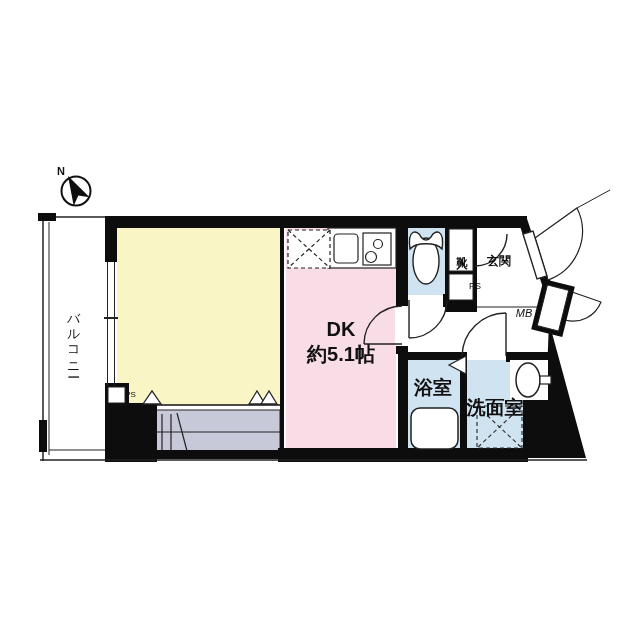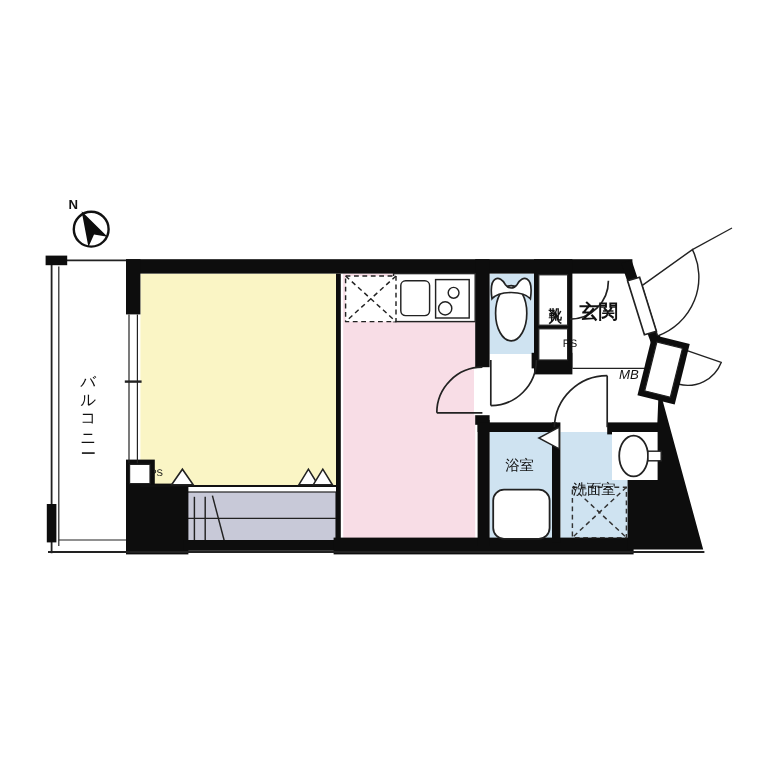--- a/index.html
+++ b/index.html
@@ -8,22 +8,22 @@
     font-family:"Liberation Sans","DejaVu Sans",sans-serif;
   }
   #plan-svg{position:absolute;left:0;top:0;}
   .lbl{
     position:absolute;transform:translate(-50%,-50%);
     color:#111;white-space:nowrap;text-align:center;line-height:1.25;
     font-family:"Liberation Sans","DejaVu Sans",sans-serif;
   }
   .lbl.vert{writing-mode:vertical-rl;letter-spacing:2px;}
   .room-big{font-size:20px;font-weight:700;}
-  .room-mid{font-size:16px;font-weight:700;}
-  .room-small{font-size:12px;font-weight:400;}
+  .room-mid{font-size:12px;font-weight:700;}
+  .room-small{font-size:19px;font-weight:700;}
   .tiny{font-size:9px;font-weight:400;letter-spacing:0;padding-left:28px;}
   .mb-lbl{font-size:11px;font-weight:400;}
   .shoe-lbl{font-size:11px;font-weight:700;letter-spacing:1px;}
   .north-lbl{font-size:11px;font-weight:700;}
 </style>
 </head>
 <body>
 
 <div id="stage">
 
@@ -137,20 +137,24 @@
     <circle cx="76" cy="191" r="14.5" fill="none" stroke="#111" stroke-width="2"></circle>
     <polygon points="76,174 85,203 76,196 67,203" transform="rotate(-28 76 191)" fill="#0d0d0d"></polygon>
   </g>
 </svg>
 
 <div class="lbl vert" style="left:73px;top:338px;font-size:13px;">バルコニー</div>
 
 <div class="lbl room-big" style="left:199px;top:303px;">
 </div>
 
+<div class="lbl room-big" style="left:341px;top:342px;">
+  <span style="display:block">DK</span>
+  <span style="display:block">約5.1帖</span>
+</div>
 
 <div class="lbl room-mid" style="left:499px;top:261px;">玄関</div>
 <div class="lbl room-small" style="left:433px;top:388px;">浴室</div>
 <div class="lbl room-small" style="left:495px;top:408px;">洗面室</div>
 <div class="lbl vert shoe-lbl" style="left:461px;top:249px;">靴入</div>
 <div class="lbl tiny" style="left:461px;top:287px;">PS</div>
 <div class="lbl tiny" style="left:116.5px;top:395px;font-size:8px;">PS</div>
 <div class="lbl mb-lbl" style="left:524px;top:314px;font-style:italic;">MB</div>
 <div class="lbl north-lbl" style="left:61px;top:172px;">N</div>
 

